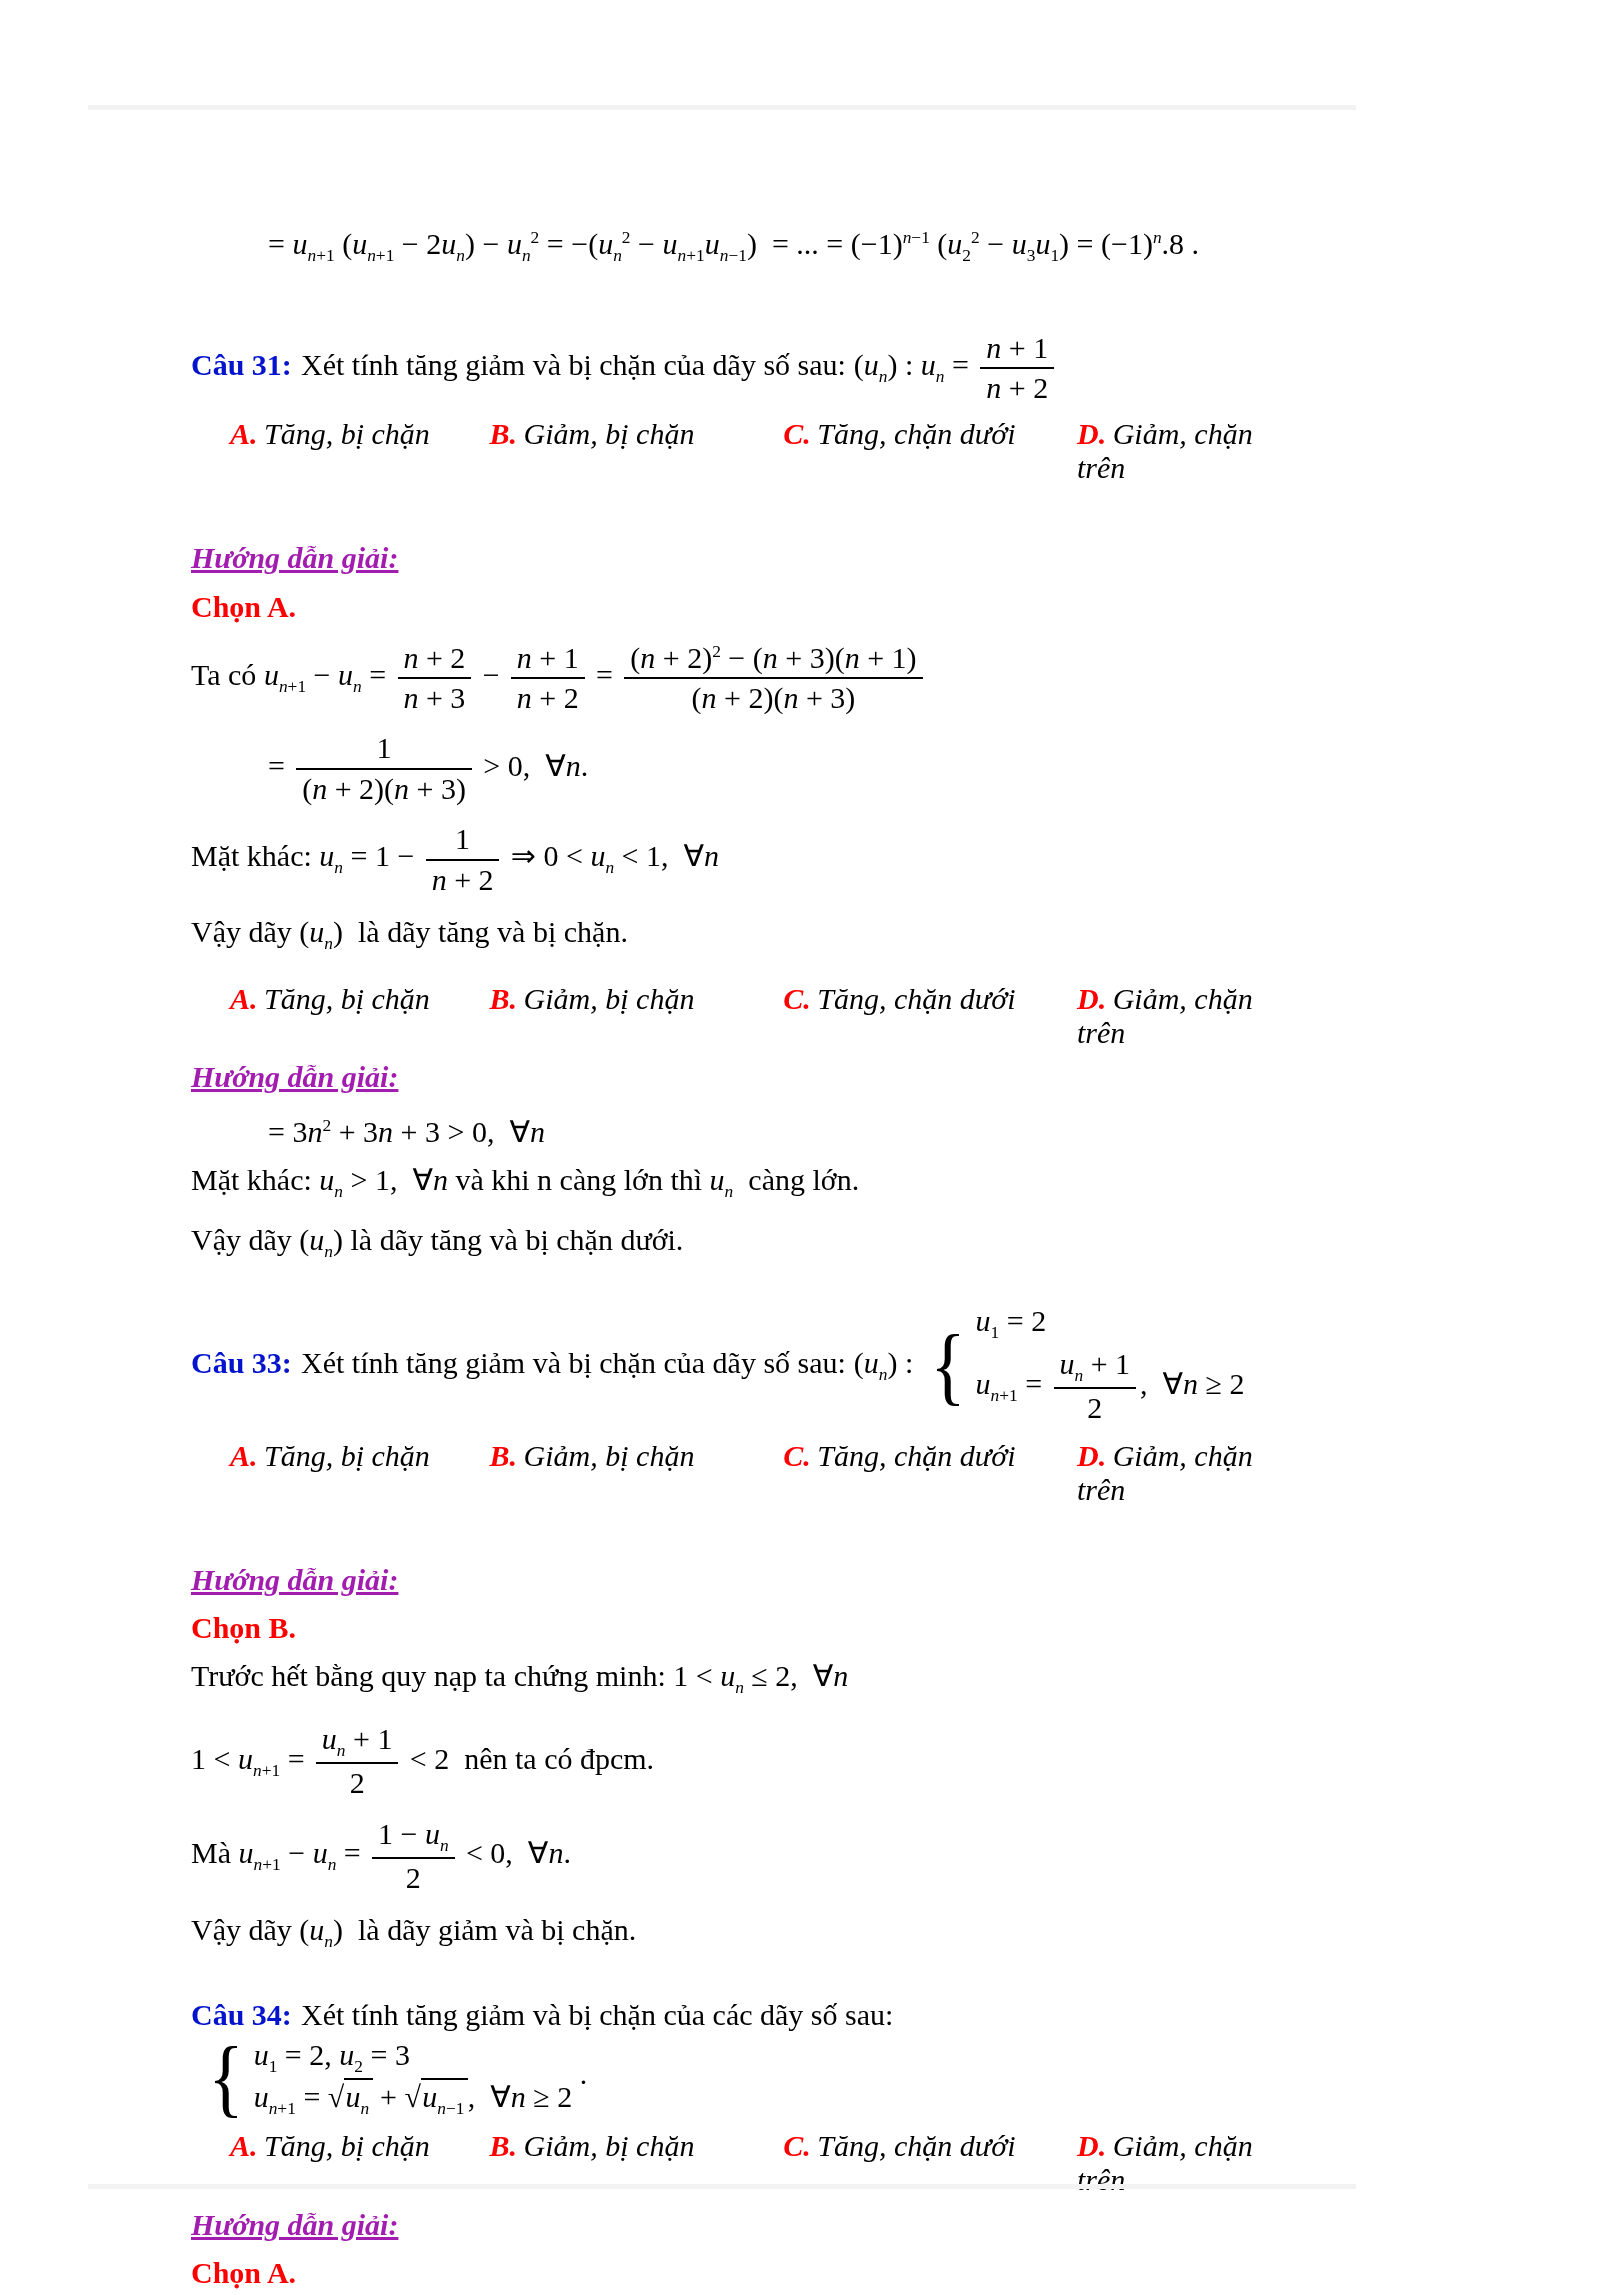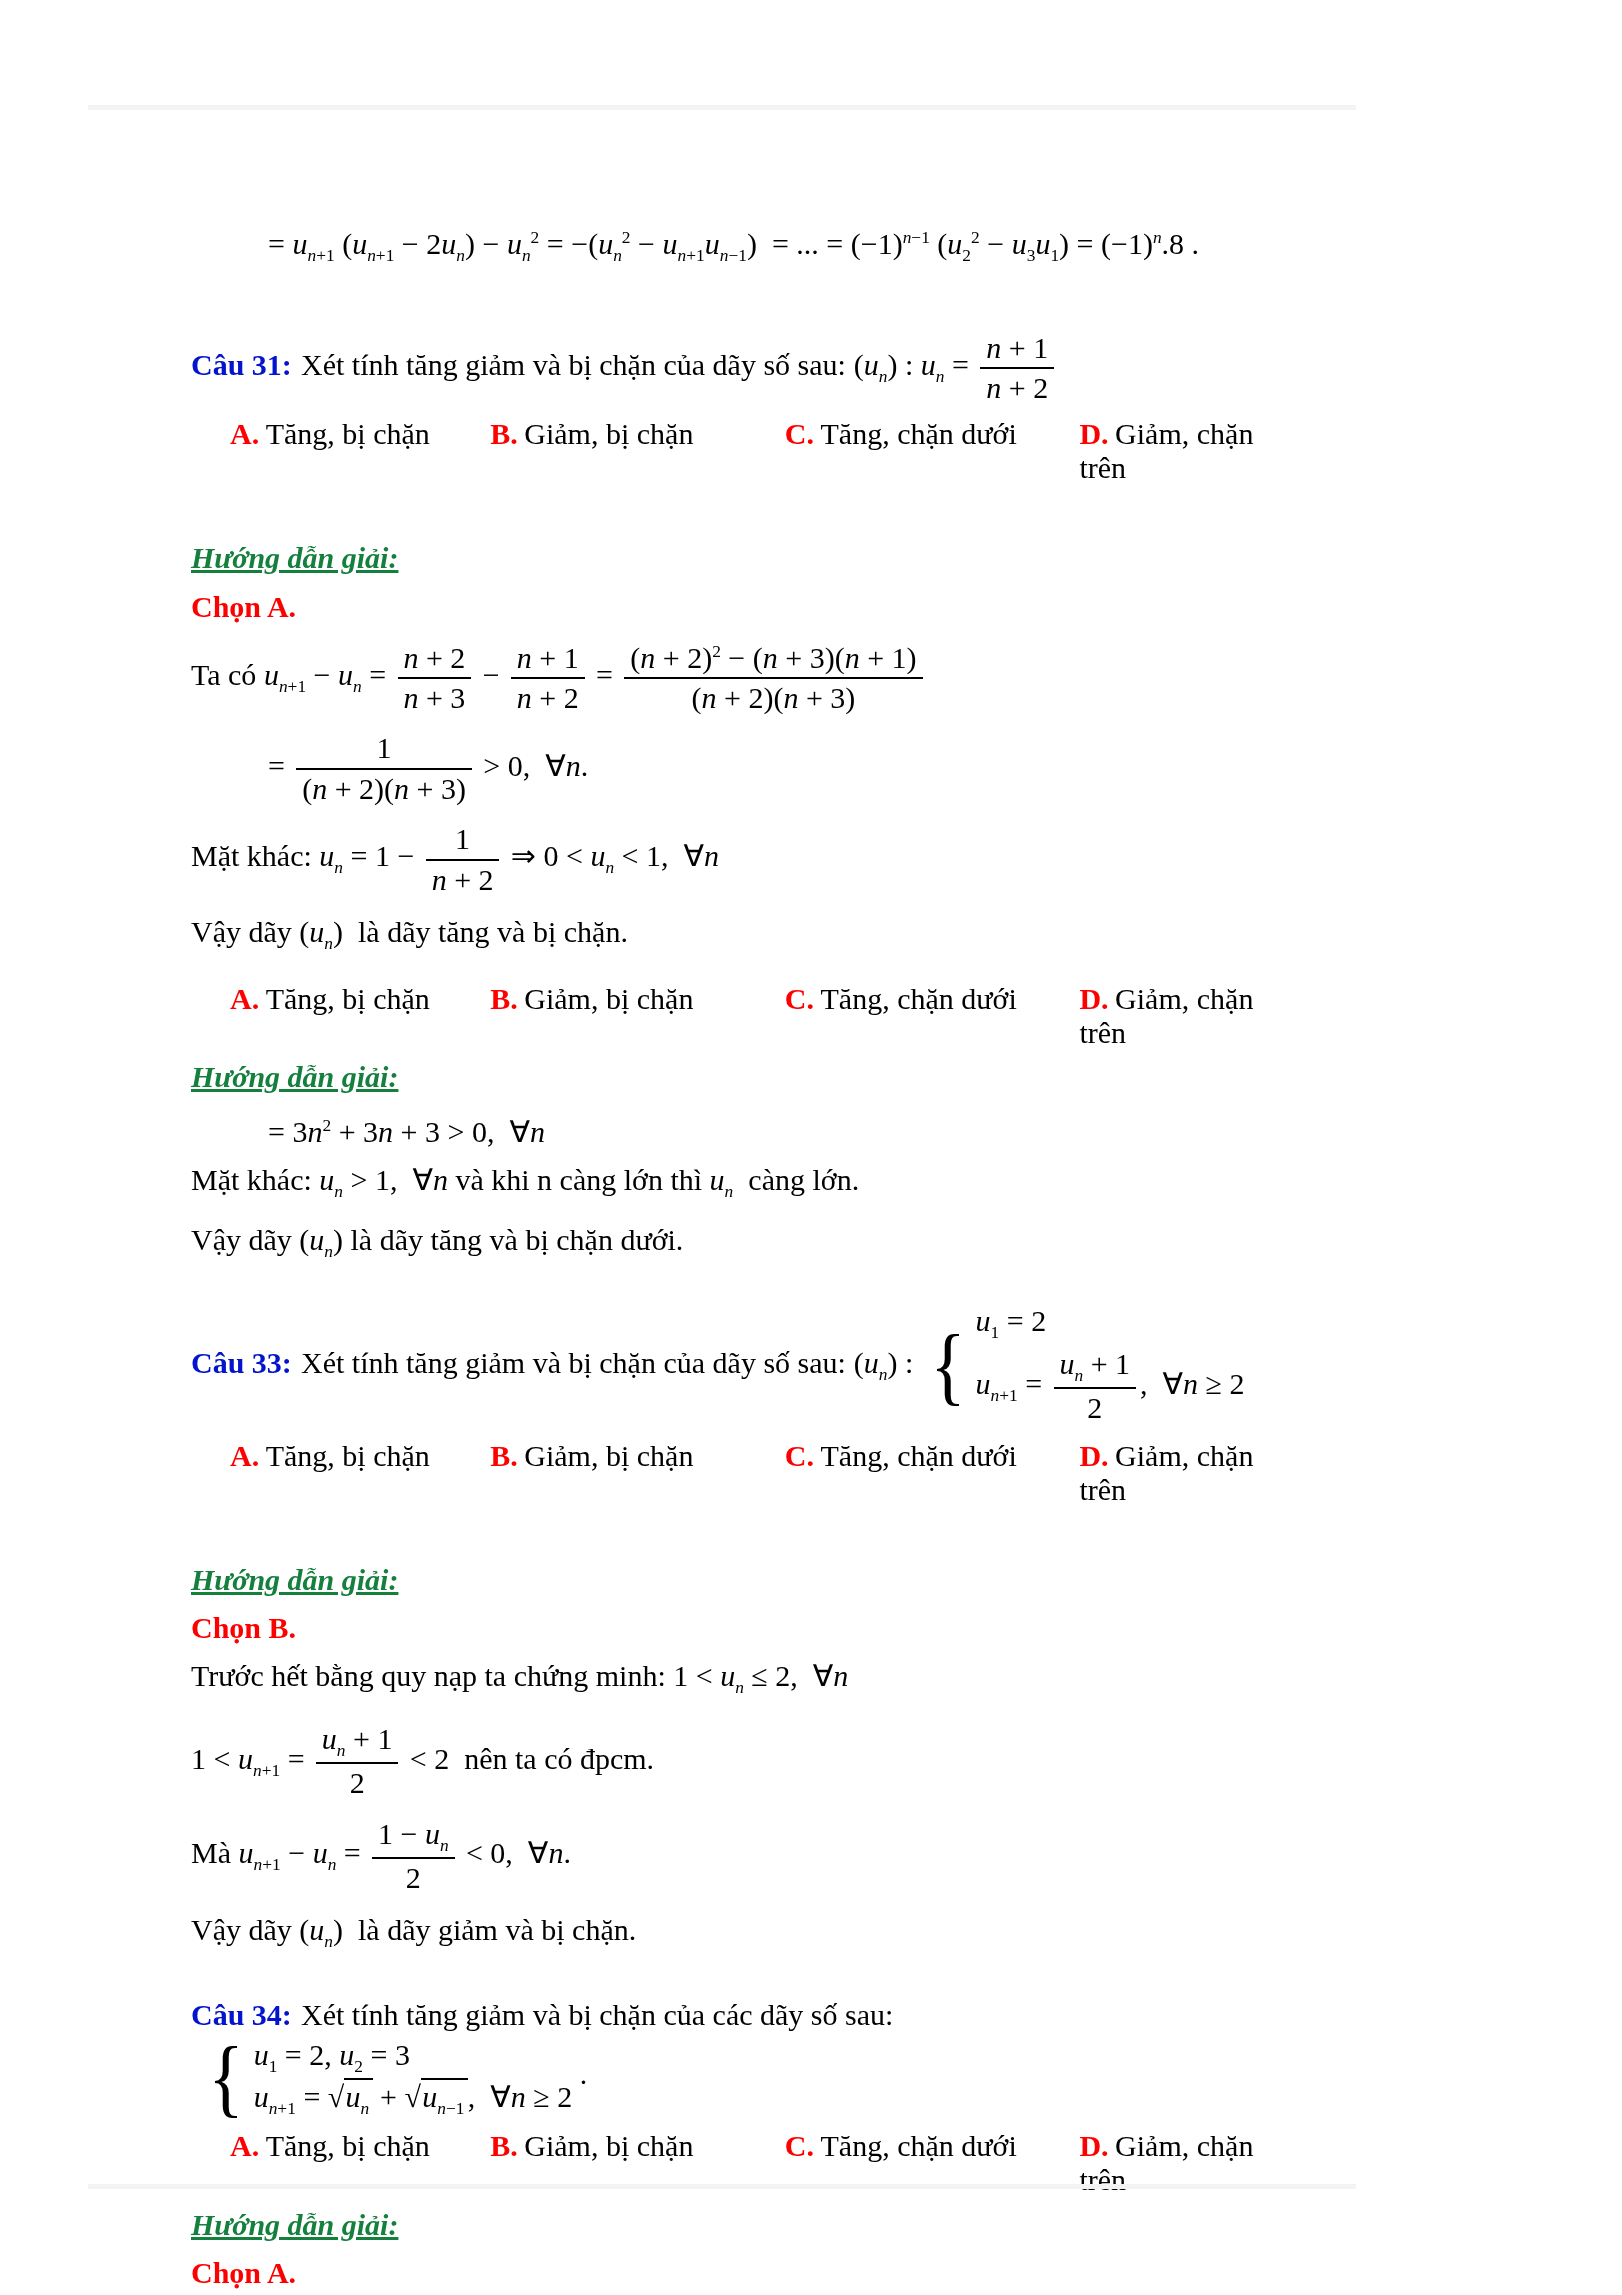--- a/index.html
+++ b/index.html
@@ -10,40 +10,40 @@
     font-size:30px; color:#000000;
   }
   .page { position:relative; width:1444px; height:2295px; padding:216px 164px 0 191px; }
   .edge-bar { position:absolute; left:88px; right:88px; height:4.6px; background:#f3f3f3; }
   .edge-top { top:105px; }
   .edge-bottom { top:2184px; }
 
   p.line { line-height:43px; }
   .blue { color:#0413cc; font-weight:bold; }
   .red  { color:#ff0000; font-weight:bold; }
-  .guide { color:#15803d; font-weight:bold; font-style:italic; text-decoration:underline; }
+  .guide { color:#a21caf; font-weight:bold; font-style:italic; text-decoration:underline; }
   .q-label { margin-right:9.2px; }
   .formula { margin-left:7.9px; white-space:nowrap; }
 
   sub { font-size:0.58em; }
   sup { font-size:0.58em; }
 
   .frac { display:inline-block; vertical-align:middle; text-align:center; margin:2.6px 3.9px; line-height:1.15; }
   .frac .num { display:block; border-bottom:2px solid #000; padding:0 5.9px 2px; }
   .frac .den { display:block; padding:2px 5.9px 0; }
 
   .cases { display:inline-flex; align-items:center; vertical-align:middle; margin-left:6.5px; }
   .lbrace { font-family:"Liberation Serif", serif; font-weight:400; font-size:2.9em; line-height:0.95; margin-right:6.5px; transform:scaleX(0.85); }
   .case-rows { display:inline-flex; flex-direction:column; row-gap:2px; text-align:left; }
   .case-row { line-height:1.2; }
 
   .sqrt { white-space:nowrap; }
   .sqrt .rad { border-top:2px solid #000; padding:0 3.3px 0 1.3px; }
 
-  .options { display:flex; align-items:baseline; }
+  .options { display:flex; align-items:baseline;font-style:italic; }
   .options .opt { width:335px; }
   .options .opt:first-child { margin-left:39px; width:296px; }
   .options .opt:last-child { width:auto; }
   .opt-letter { color:#ff0000; font-weight:bold; margin-right:6.5px; }
 
   .indent { margin-left:77px; }
 
   
   .mb-xs { margin-bottom:5.2px; }
   .mb-sm { margin-bottom:10.5px; }

